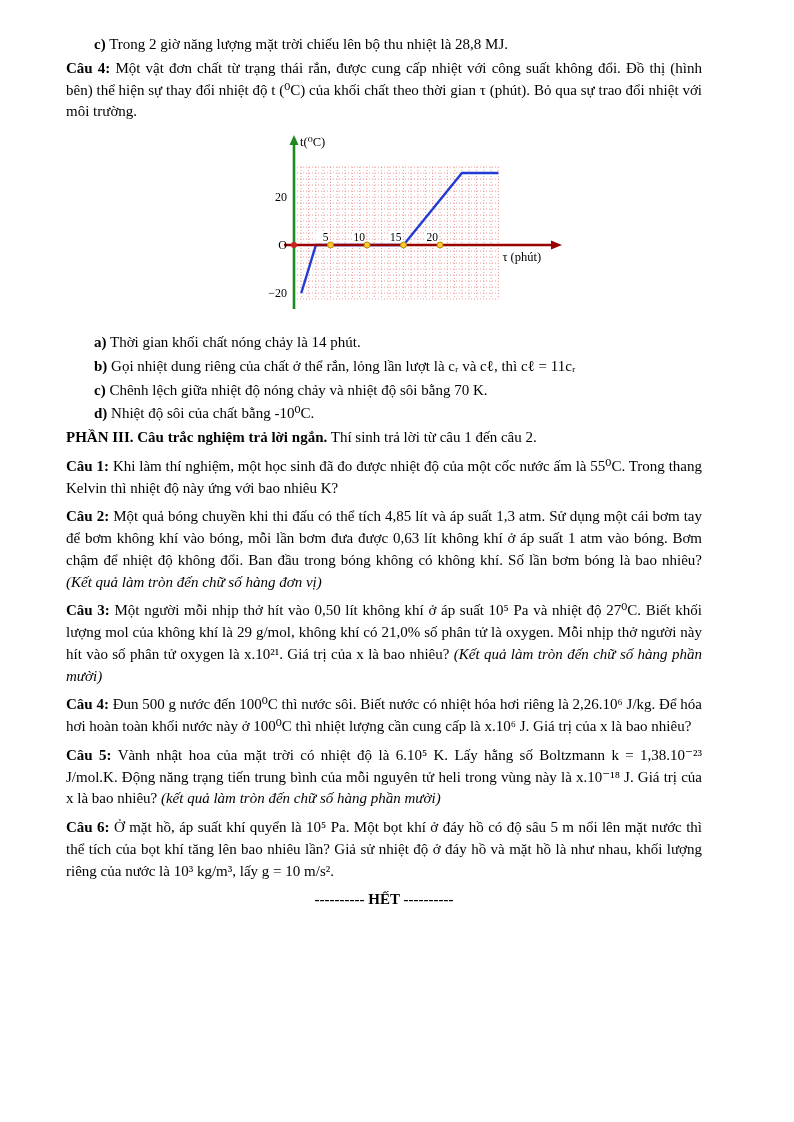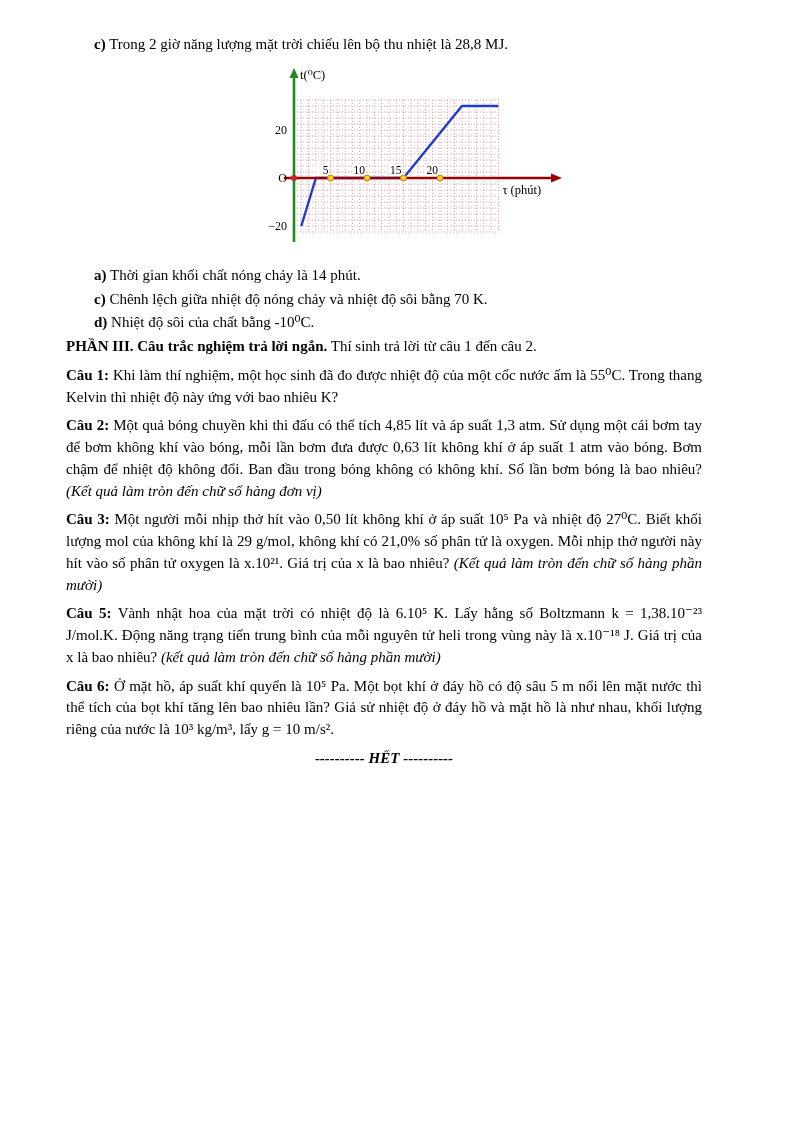--- a/index.html
+++ b/index.html
@@ -9,29 +9,30 @@
     font-size:15px; color:#000;
   }
   .page { padding:34px 92px 0 66px; }
   p { margin:0 0 5px 0; text-align:justify; line-height:1.45; }
   .item { padding-left:28px; margin-bottom:2px; }
   .q { margin-bottom:7px; }
   b { font-weight:bold; }
   .note { font-style:italic; }
   .chart-wrap { margin:10px 0 14px 192px; width:310px; height:185px; }
   svg text { font-family:"Liberation Serif","DejaVu Serif",serif; }
-  .footer { text-align:center; font-weight:bold; font-style:italic; margin-top:3px; }
+  .footer { text-align:center; font-weight:bold; margin-top:3px; }
 </style>
 </head>
 <body>
 
 <div class="page">
 
   <p class="item"><b>c)</b> <span>Trong 2 giờ năng lượng mặt trời chiếu lên bộ thu nhiệt là 28,8 MJ.</span></p>
 
+  <p class="q"><b>Câu 4:</b> <span>Một vật đơn chất từ trạng thái rắn, được cung cấp nhiệt với công suất không đổi. Đồ thị (hình bên) thể hiện sự thay đổi nhiệt độ t (⁰C) của khối chất theo thời gian  τ (phút). Bỏ qua sự trao đổi nhiệt với môi trường.</span></p>
 
   <div class="chart-wrap">
     <svg id="chart-svg" width="310" height="185">
         <line x1="36" y1="34" x2="36" y2="166" stroke="#e87070" stroke-width="0.7" stroke-dasharray="1,2"></line>
         <line x1="43.3" y1="34" x2="43.3" y2="166" stroke="#e87070" stroke-width="0.7" stroke-dasharray="1,2"></line>
         <line x1="50.6" y1="34" x2="50.6" y2="166" stroke="#e87070" stroke-width="0.7" stroke-dasharray="1,2"></line>
         <line x1="57.9" y1="34" x2="57.9" y2="166" stroke="#e87070" stroke-width="0.7" stroke-dasharray="1,2"></line>
         <line x1="65.2" y1="34" x2="65.2" y2="166" stroke="#e87070" stroke-width="0.7" stroke-dasharray="1,2"></line>
         <line x1="72.5" y1="34" x2="72.5" y2="166" stroke="#e87070" stroke-width="0.7" stroke-dasharray="1,2"></line>
         <line x1="79.8" y1="34" x2="79.8" y2="166" stroke="#e87070" stroke-width="0.7" stroke-dasharray="1,2"></line>
@@ -100,31 +101,33 @@
         <circle cx="109" cy="112" r="3" fill="#ffcc33" stroke="#bb8800" stroke-width="1"></circle>
         <circle cx="145.5" cy="112" r="3" fill="#ffcc33" stroke="#bb8800" stroke-width="1"></circle>
         <circle cx="182" cy="112" r="3" fill="#ffcc33" stroke="#bb8800" stroke-width="1"></circle>
         <circle cx="36" cy="112" r="3" fill="#cc2222"></circle>
         <text x="42" y="13" font-size="12.5" fill="#000">t(⁰C)</text>
         <text x="244.4" y="128" font-size="12.5" fill="#000">τ (phút)</text>
       </svg>
   </div>
 
   <p class="item"><b>a)</b> <span>Thời gian khối chất nóng chảy là 14 phút.</span></p>
+  <p class="item"><b>b)</b> <span>Gọi nhiệt dung riêng của chất ở thể rắn, lỏng lần lượt là cᵣ và cℓ, thì cℓ = 11cᵣ</span></p>
   <p class="item"><b>c)</b> <span>Chênh lệch giữa nhiệt độ nóng chảy và nhiệt độ sôi bằng 70 K.</span></p>
   <p class="item"><b>d)</b> <span>Nhiệt độ sôi của chất bằng -10⁰C.</span></p>
 
   <p class="q"><b>PHẦN III. Câu trắc nghiệm trả lời ngắn.</b> <span>Thí sinh trả lời từ câu 1 đến câu 2.</span></p>
 
   <p class="q"><b>Câu 1:</b> <span>Khi làm thí nghiệm, một học sinh đã đo được nhiệt độ của một cốc nước ấm là 55⁰C. Trong thang Kelvin thì nhiệt độ này ứng với bao nhiêu K?</span> <span class="note"></span></p>
 
   <p class="q"><b>Câu 2:</b> <span>Một quả bóng chuyền khi thi đấu có thể tích 4,85 lít và áp suất 1,3 atm. Sử dụng một cái bơm tay để bơm không khí vào bóng, mỗi lần bơm đưa được 0,63 lít không khí ở áp suất 1 atm vào bóng. Bơm chậm để nhiệt độ không đổi. Ban đầu trong bóng không có không khí. Số lần bơm bóng là bao nhiêu?</span> <span class="note">(Kết quả làm tròn đến chữ số hàng đơn vị)</span></p>
 
   <p class="q"><b>Câu 3:</b> <span>Một người mỗi nhịp thở hít vào 0,50 lít không khí ở áp suất 10⁵ Pa và nhiệt độ 27⁰C. Biết khối lượng mol của không khí là 29 g/mol, không khí có 21,0% số phân tử là oxygen. Mỗi nhịp thở người này hít vào số phân tử oxygen là x.10²¹. Giá trị của x là bao nhiêu?</span> <span class="note">(Kết quả làm tròn đến chữ số hàng phần mười)</span></p>
 
+  <p class="q"><b>Câu 4:</b> <span>Đun 500 g nước đến 100⁰C thì nước sôi. Biết nước có nhiệt hóa hơi riêng là 2,26.10⁶ J/kg. Để hóa hơi hoàn toàn khối nước này ở 100⁰C thì nhiệt lượng cần cung cấp là x.10⁶ J. Giá trị của x là bao nhiêu?</span> <span class="note"></span></p>
 
   <p class="q"><b>Câu 5:</b> <span>Vành nhật hoa của mặt trời có nhiệt độ là 6.10⁵ K. Lấy hằng số Boltzmann k = 1,38.10⁻²³ J/mol.K. Động năng trạng tiến trung bình của mỗi nguyên tử heli trong vùng này là x.10⁻¹⁸ J. Giá trị của x là bao nhiêu?</span> <span class="note">(kết quả làm tròn đến chữ số hàng phần mười)</span></p>
 
   <p class="q"><b>Câu 6:</b> <span>Ở mặt hồ, áp suất khí quyển là 10⁵ Pa. Một bọt khí ở đáy hồ có độ sâu 5 m nổi lên mặt nước thì thể tích của bọt khí tăng lên bao nhiêu lần? Giả sử nhiệt độ ở đáy hồ và mặt hồ là như nhau, khối lượng riêng của nước là 10³ kg/m³, lấy g = 10 m/s².</span> <span class="note"></span></p>
 
   <p class="footer">---------- HẾT ----------</p>
 
 </div>
 
 </body></html>

